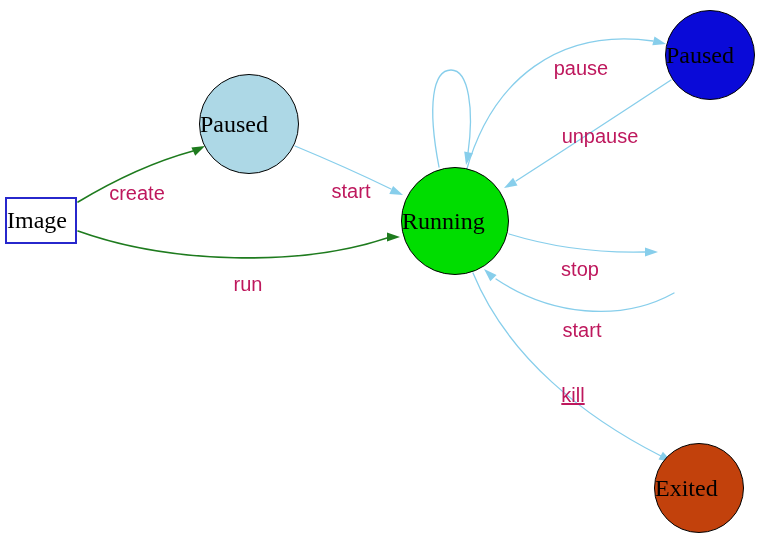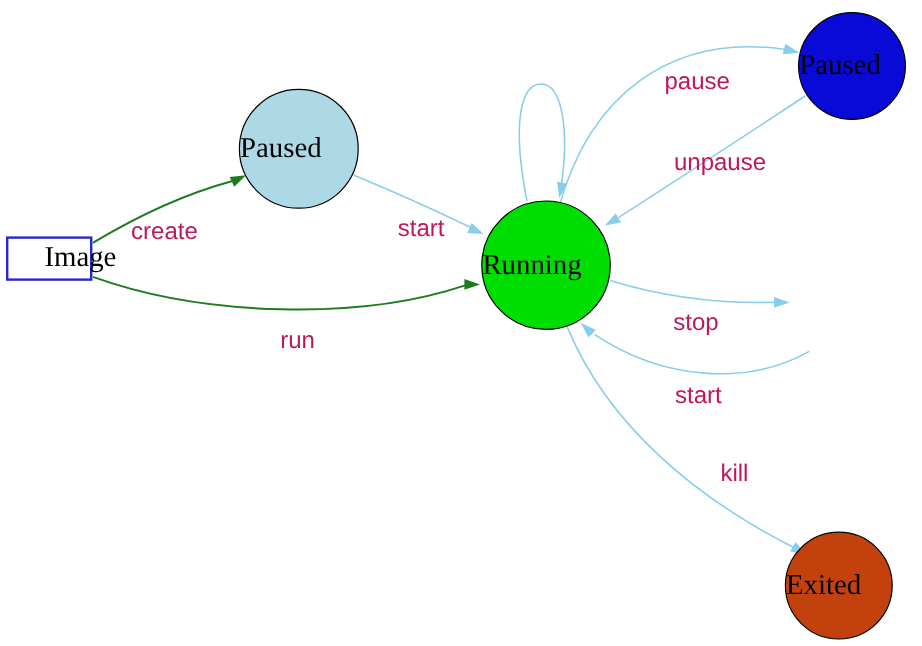--- a/index.html
+++ b/index.html
@@ -78,21 +78,21 @@
     <path class="edge-blue" d="M 509 234 C 558 249, 606 253, 645 252" style="stroke: rgb(135, 206, 235);"></path>
     <polygon points="658,252 645,256.5 645,247.5" style="fill: rgb(135, 206, 235);"></polygon>
 
     <path class="edge-blue" d="M 674 293 C 620 323, 550 315, 496 279" style="stroke: rgb(135, 206, 235);"></path>
     <polygon points="484,269 496.6,274.9 490.3,281.3" style="fill: rgb(135, 206, 235);"></polygon>
 
     <path class="edge-blue" d="M 473 273 C 508 358, 586 418, 661 456" style="stroke: rgb(135, 206, 235);"></path>
     <polygon points="672,462 658.5,459.5 662.9,451.7" style="fill: rgb(135, 206, 235);"></polygon>
   </svg>
 
-  <div class="node rect" style="left: 5px; top: 197px; width: 72px; height: 37px; background-color: rgb(255, 255, 255); border-color: rgb(39, 39, 204); padding-left: 30px;">
+  <div class="node rect" style="left: 5px; top: 197px; width: 72px; height: 47px; background-color: rgb(255, 255, 255); border-color: rgb(39, 39, 204);">
     <span>Image</span>
   </div>
 
   <div class="node circle" style="left: 199px; top: 74px; width: 100px; height: 100px; background-color: rgb(173, 216, 230); border-color: rgb(0, 0, 0);">
     <span>Paused</span>
   </div>
 
   <div class="node circle" style="left: 401px; top: 167px; width: 108px; height: 108px; background-color: rgb(0, 221, 0); border-color: rgb(0, 0, 0);">
     <span>Running</span>
   </div>
@@ -106,15 +106,15 @@
     <span>Exited</span>
   </div>
 
   <div class="edge-label" style="left:137px; top:146px;">create</div>
   <div class="edge-label" style="left:248px; top:237px;">run</div>
   <div class="edge-label" style="left:351px; top:144px;">start</div>
   <div class="edge-label" style="left:581px; top:21px;">pause</div>
   <div class="edge-label" style="left:600px; top:89px;">unpause</div>
   <div class="edge-label" style="left:580px; top:222px;">stop</div>
   <div class="edge-label" style="left:582px; top:283px;">start</div>
-  <div class="edge-label" style="left:612px; top:348px;">kill</div>
+  <div class="edge-label" style="left:573px; top:348px;text-decoration:underline;">kill</div>
 
 </div>
 
 </body></html>

